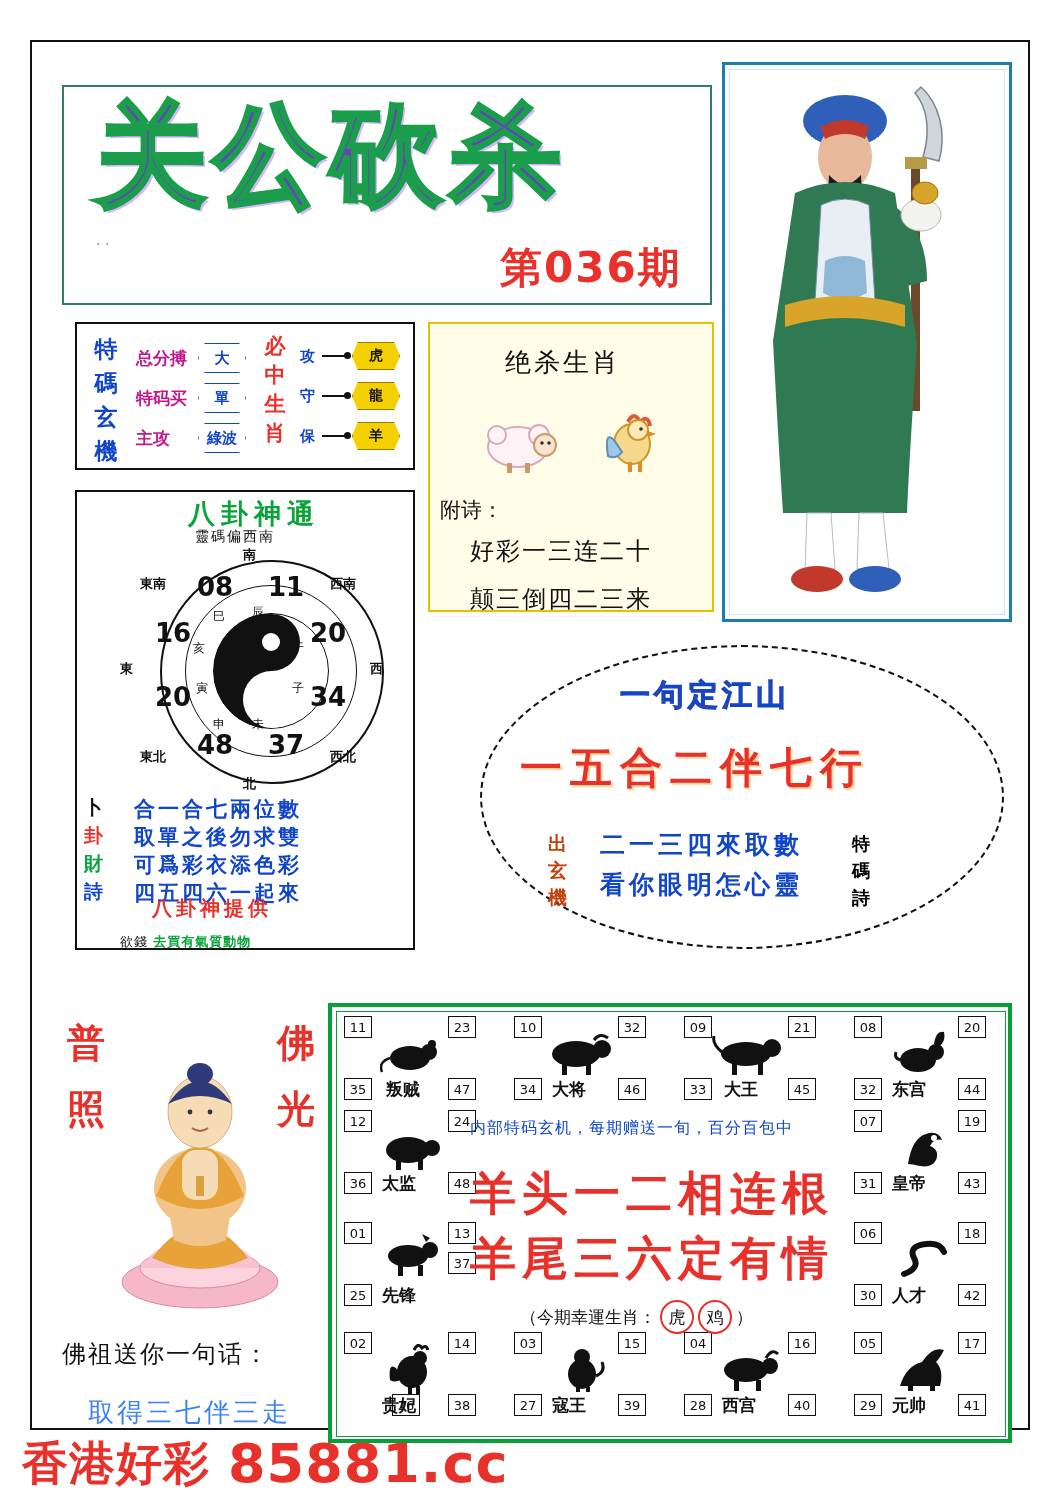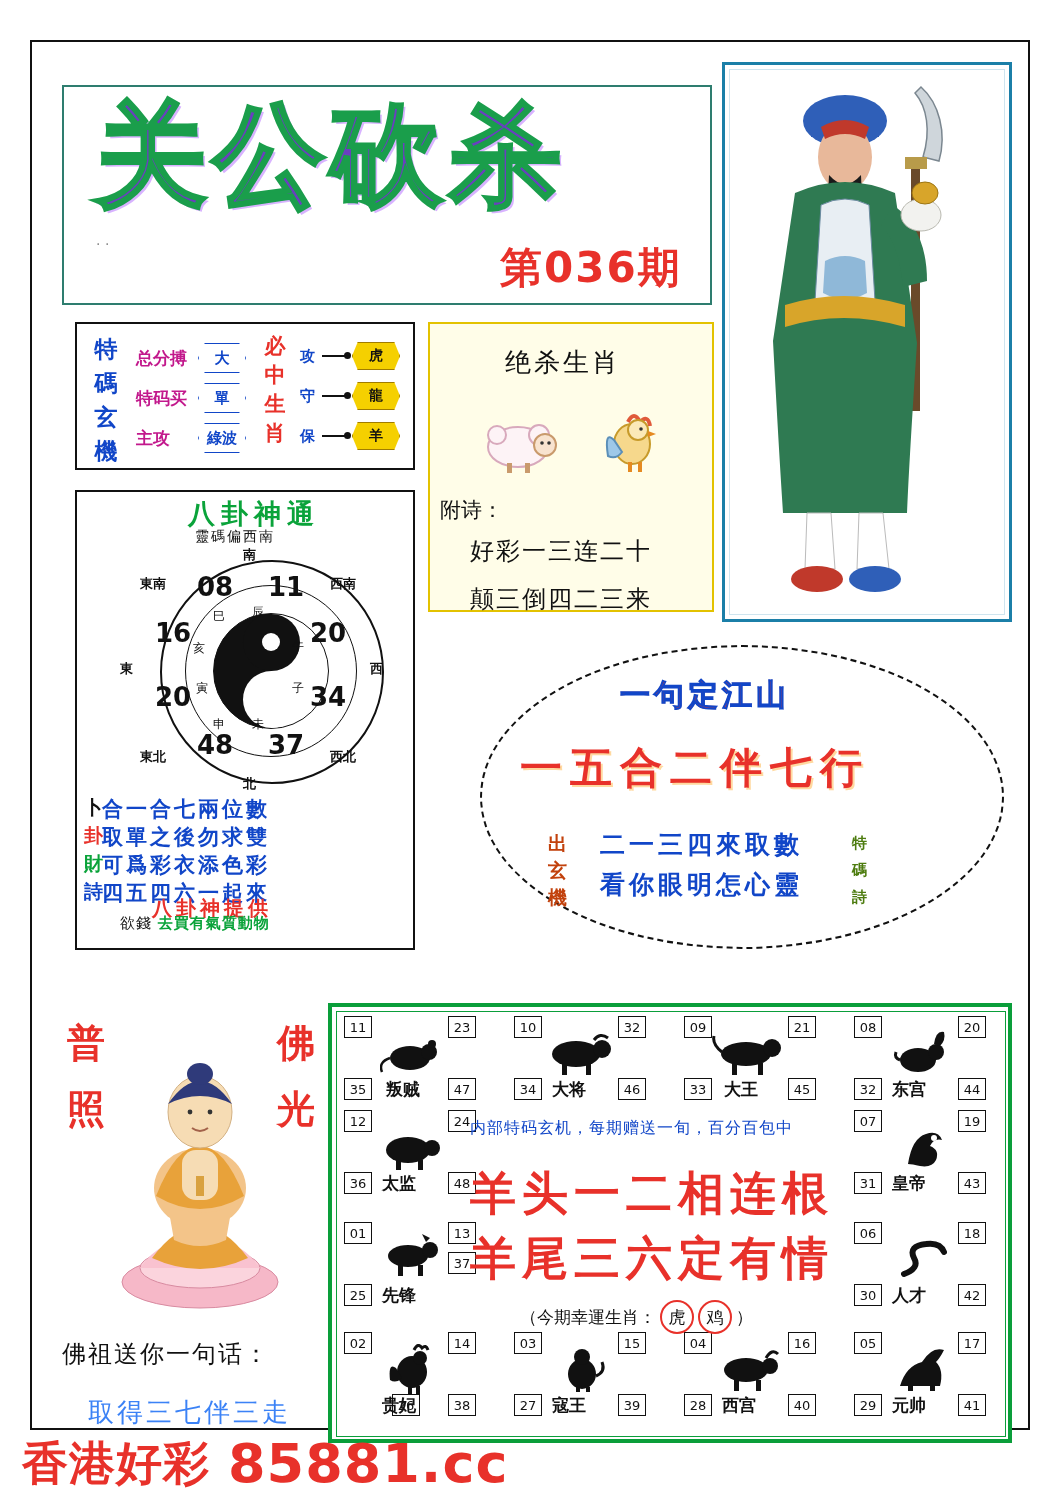--- a/index.html
+++ b/index.html
@@ -102,23 +102,23 @@
   .taiji:before,.taiji:after{content:"";position:absolute;width:57px;height:57px;border-radius:50%;left:28.5px;}
   .taiji:before{top:0;background:#111;}
   .taiji:after{top:57px;background:#fff;}
   .taiji span{position:absolute;width:18px;height:18px;border-radius:50%;left:48px;}
   .taiji .d1{top:19px;background:#fff;}
   .taiji .d2{top:76px;background:#111;}
   .bg-num{position:absolute;font-size:26px;font-weight:bold;color:#111;}
   .bg-dir{position:absolute;font-size:13px;color:#111;font-weight:bold;}
   .bg-dz{position:absolute;font-size:12px;color:#111;}
   .poem-tag{position:absolute;left:84px;font-size:19px;font-weight:bold;color:#e8312a;}
-  .poem-line{position:absolute;left:102px;font-size:21px;font-weight:bold;color:#1146c8;letter-spacing:3px;}
+  .poem-line{position:absolute;left:134px;font-size:21px;font-weight:bold;color:#1146c8;letter-spacing:3px;}
   .bagua-foot{position:absolute;left:152px;top:895px;font-size:20px;font-weight:bold;color:#e8312a;letter-spacing:4px;}
-  .bagua-foot2{position:absolute;left:120px;top:914px;font-size:15px;color:#111;letter-spacing:1px;}
+  .bagua-foot2{position:absolute;left:120px;top:933px;font-size:13px;color:#111;letter-spacing:1px;}
   .bagua-foot2 b{color:#0aa33a;}
   
   .jss-panel{
     position:absolute;left:428px;top:322px;width:286px;height:290px;
     border:2px solid #e3c200;background:#fffde8;box-sizing:border-box;
   }
   .jss-title{position:absolute;left:505px;top:345px;font-size:26px;color:#111;letter-spacing:3px;}
   .jss-animals{position:absolute;left:455px;top:400px;width:230px;height:80px;display:flex;justify-content:space-around;align-items:center;}
   .jss-poemtag{position:absolute;left:440px;top:496px;font-size:21px;color:#111;}
   .jss-p1{position:absolute;left:470px;top:535px;font-size:24px;color:#111;letter-spacing:2px;}
@@ -126,21 +126,21 @@
   
   .ellipse{
     position:absolute;left:480px;top:645px;width:520px;height:300px;
     border:2px dashed #111;border-radius:50%;
   }
   .ell-title{position:absolute;left:620px;top:675px;font-size:30px;font-weight:bold;color:#e8312a;letter-spacing:4px;
     -webkit-text-stroke:1px #1146c8;}
   .ell-main{position:absolute;left:520px;top:740px;font-size:42px;font-weight:bold;color:#e8312a;letter-spacing:8px;
     text-shadow:2px 2px 0 #ffd9a0;}
   .ell-left{position:absolute;left:548px;top:830px;font-size:19px;color:#c2410c;width:22px;line-height:27px;font-weight:bold;}
-  .ell-right{position:absolute;left:852px;top:830px;font-size:15px;color:#4d7c0f;width:22px;line-height:27px;font-weight:bold;}
+  .ell-right{position:absolute;left:852px;top:830px;font-size:18px;color:#000000;width:22px;line-height:27px;font-weight:bold;}
   .ell-l1{position:absolute;left:600px;top:828px;font-size:25px;color:#1146c8;letter-spacing:4px;font-weight:bold;}
   .ell-l2{position:absolute;left:600px;top:868px;font-size:25px;color:#1146c8;letter-spacing:4px;font-weight:bold;}
   
   .buddha-left{position:absolute;left:62px;top:1010px;width:48px;font-size:38px;font-weight:bold;color:#e8312a;line-height:66px;text-align:center;}
   .buddha-right{position:absolute;left:272px;top:1010px;width:48px;font-size:38px;font-weight:bold;color:#e8312a;line-height:66px;text-align:center;}
   .buddha-text1{position:absolute;left:62px;top:1338px;font-size:24px;color:#111;letter-spacing:2px;}
   .buddha-text2{position:absolute;left:88px;top:1395px;font-size:26px;color:#3b82f6;letter-spacing:3px;}
   
   .zt-frame{
     position:absolute;left:328px;top:1003px;width:684px;height:440px;

